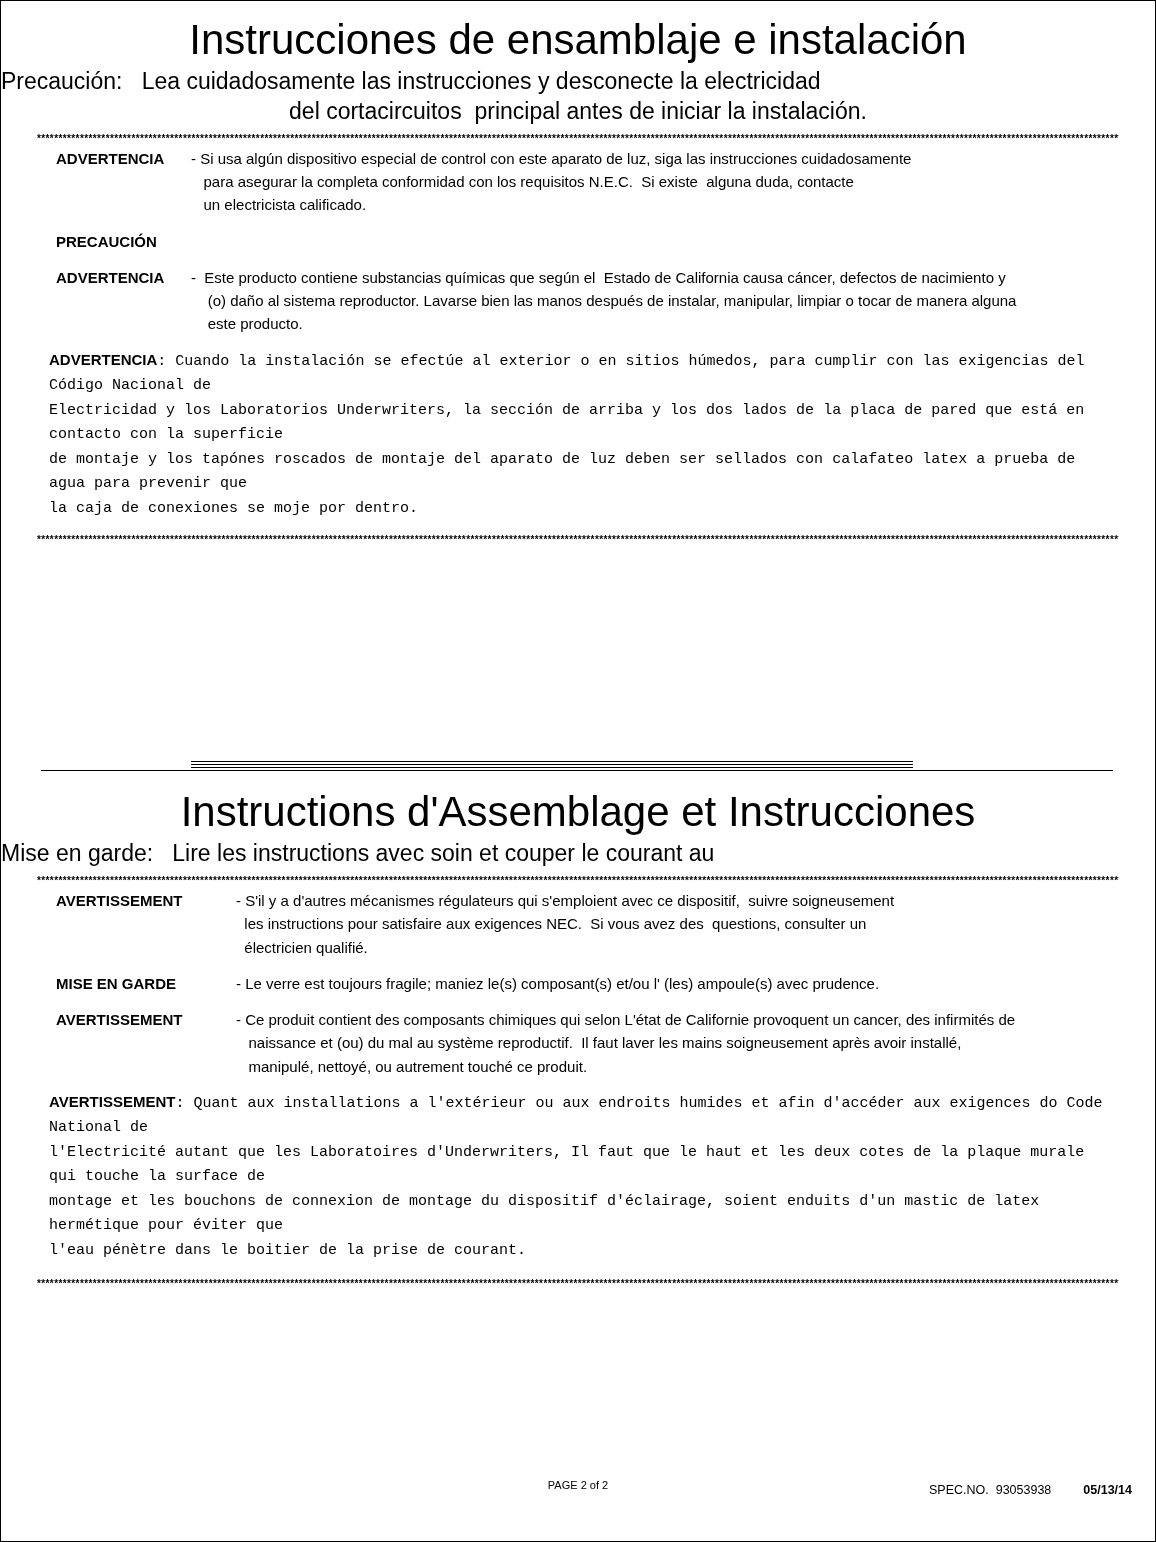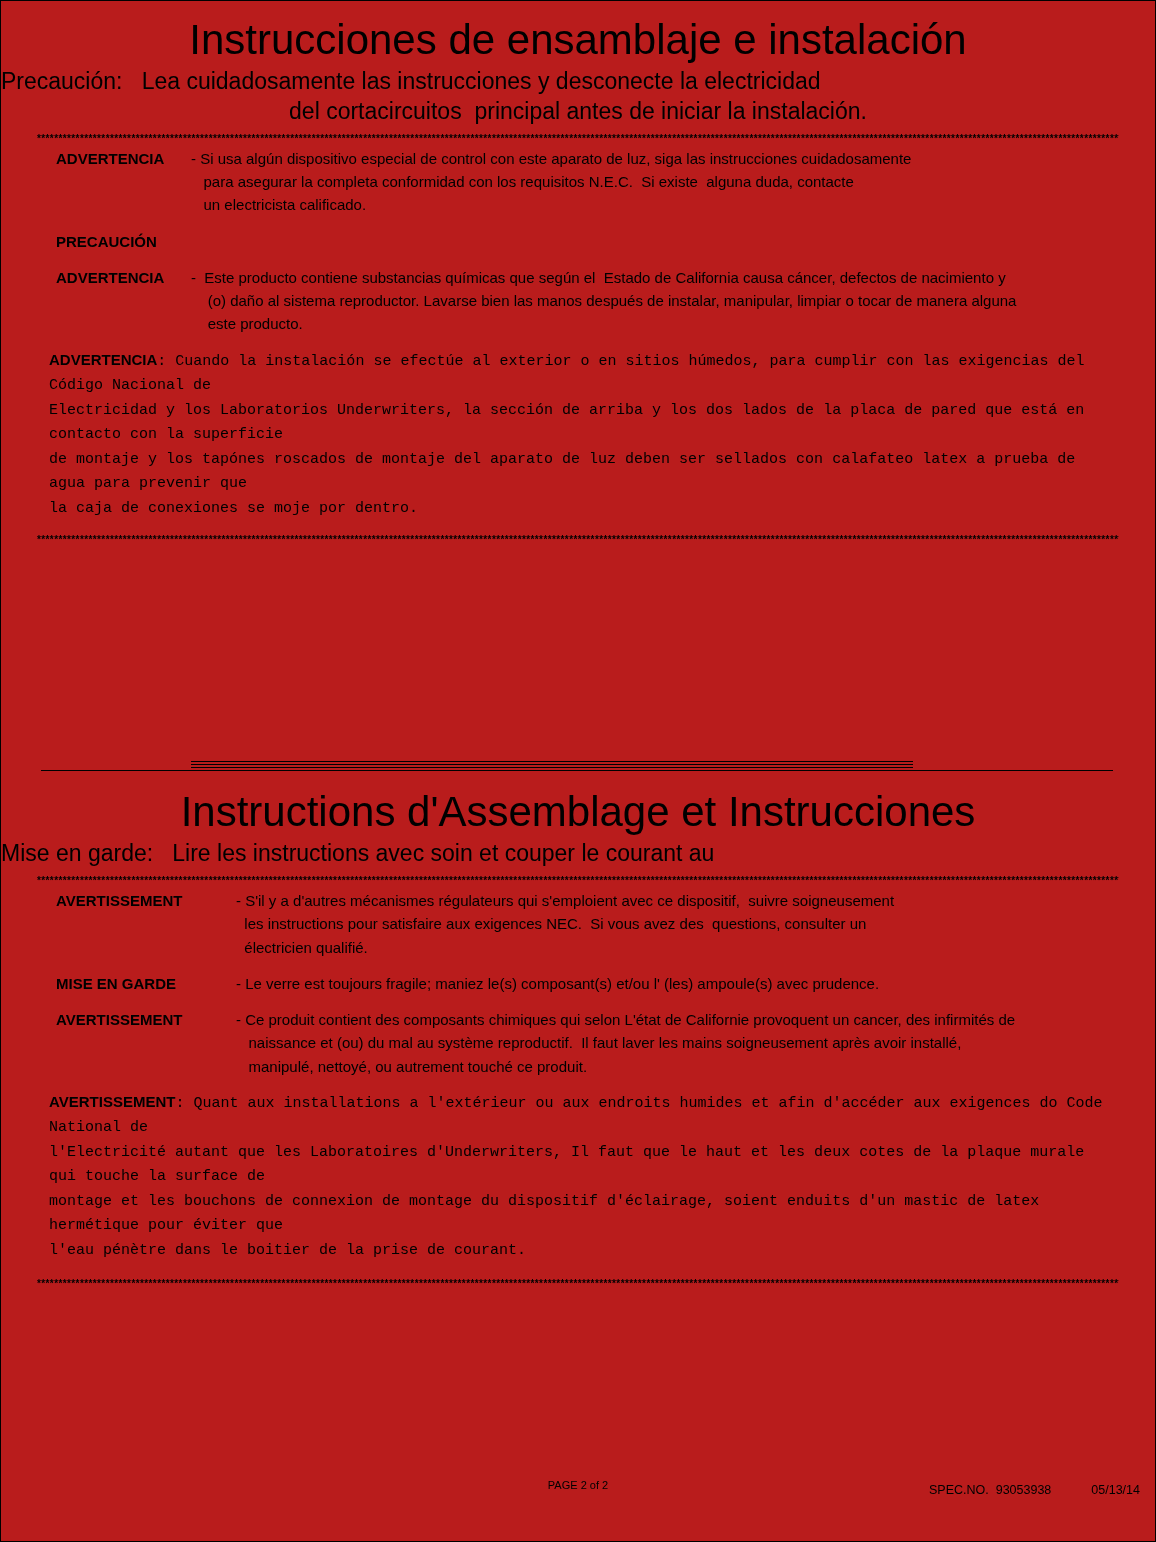--- a/index.html
+++ b/index.html
@@ -3,21 +3,21 @@
 <meta charset="utf-8">
 <style>
   * { margin: 0; padding: 0; box-sizing: border-box; }
   html, body { background: #e8e8e8; }
   body { font-family: "Liberation Sans", sans-serif; color: #000; }
   .sheet {
     position: relative;
     width: 1156px;
     height: 1542px;
     margin: 0 auto;
-    background: #b91c1c;
+    background: #ffffff;
     border: 1px solid #000;
     overflow: hidden;
   }
   .section { position: absolute; left: 0; right: 0; }
   .section-es { top: 16px; }
   .section-fr { top: 788px; }
 
   .doc-title {
     text-align: center;
     font-size: 42px;
@@ -111,21 +111,21 @@
     text-align: center;
     font-size: 11px;
   }
   .footer .spec {
     position: absolute;
     left: 928px;
     top: 4px;
     font-size: 12.5px;
     white-space: pre;
   }
-  .footer .spec .date { margin-left: 40px; }
+  .footer .spec .date { margin-left: 32px; font-weight: bold; }
 </style>
 </head>
 <body>
 
 <div class="sheet">
 
   <div class="section section-es">
     <h1 class="doc-title">Instrucciones de ensamblaje e instalación</h1>
     <div class="subtitle">Precaución:   Lea cuidadosamente las instrucciones y desconecte la electricidad</div>
     <div class="subtitle-line2">del cortacircuitos  principal antes de iniciar la instalación.</div>

